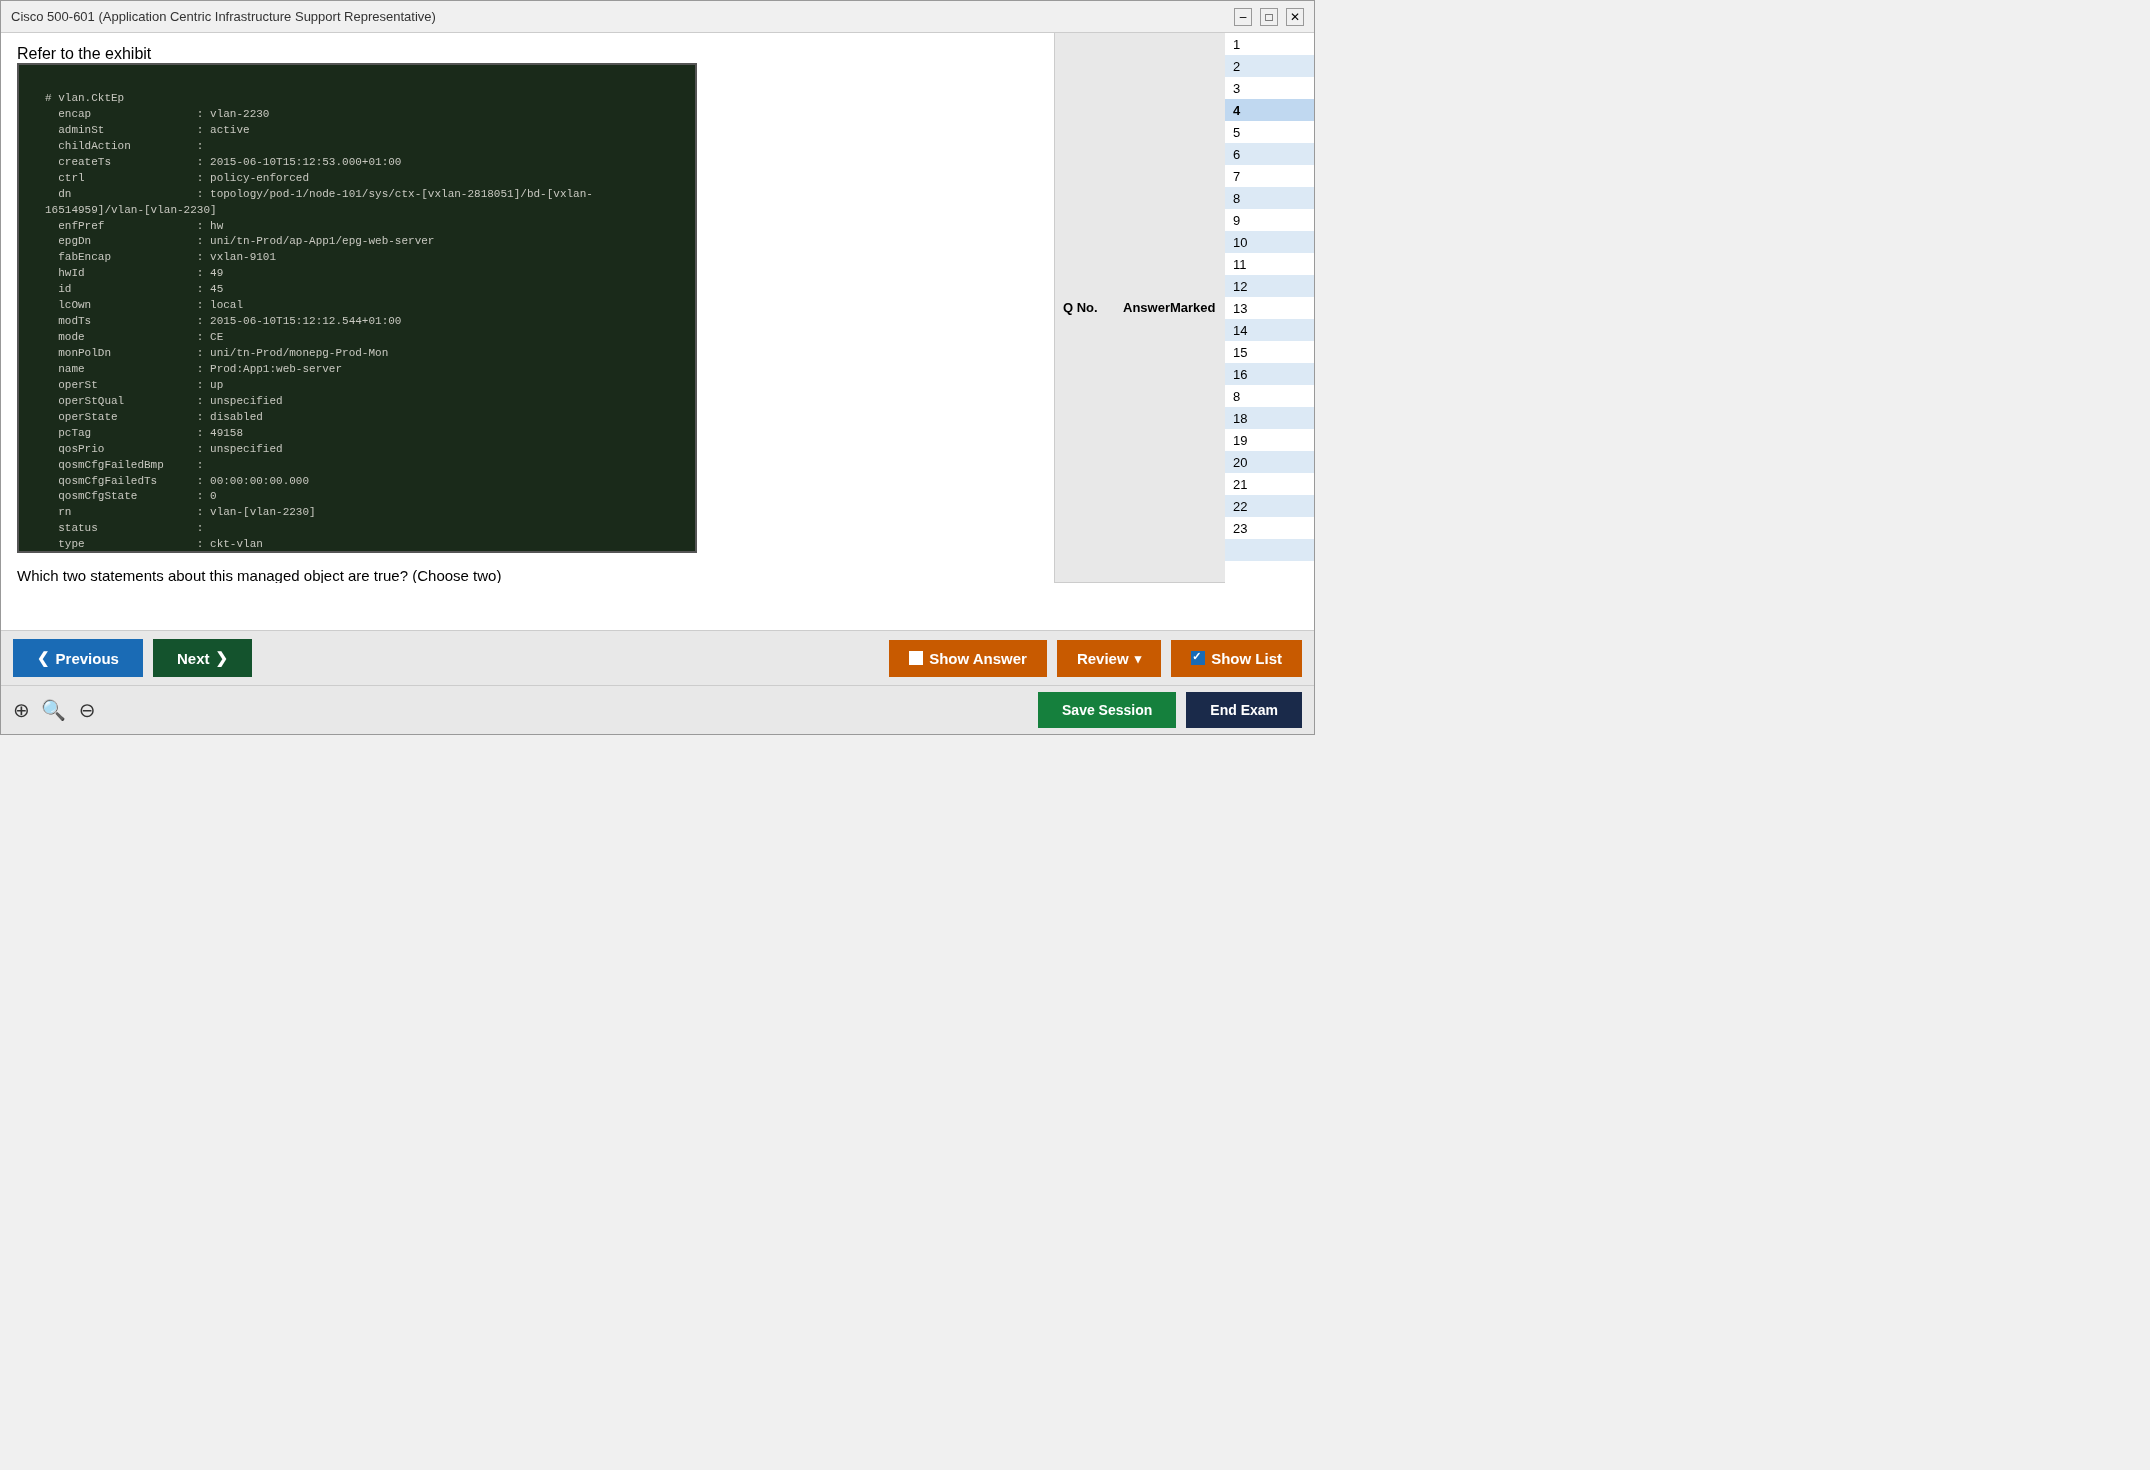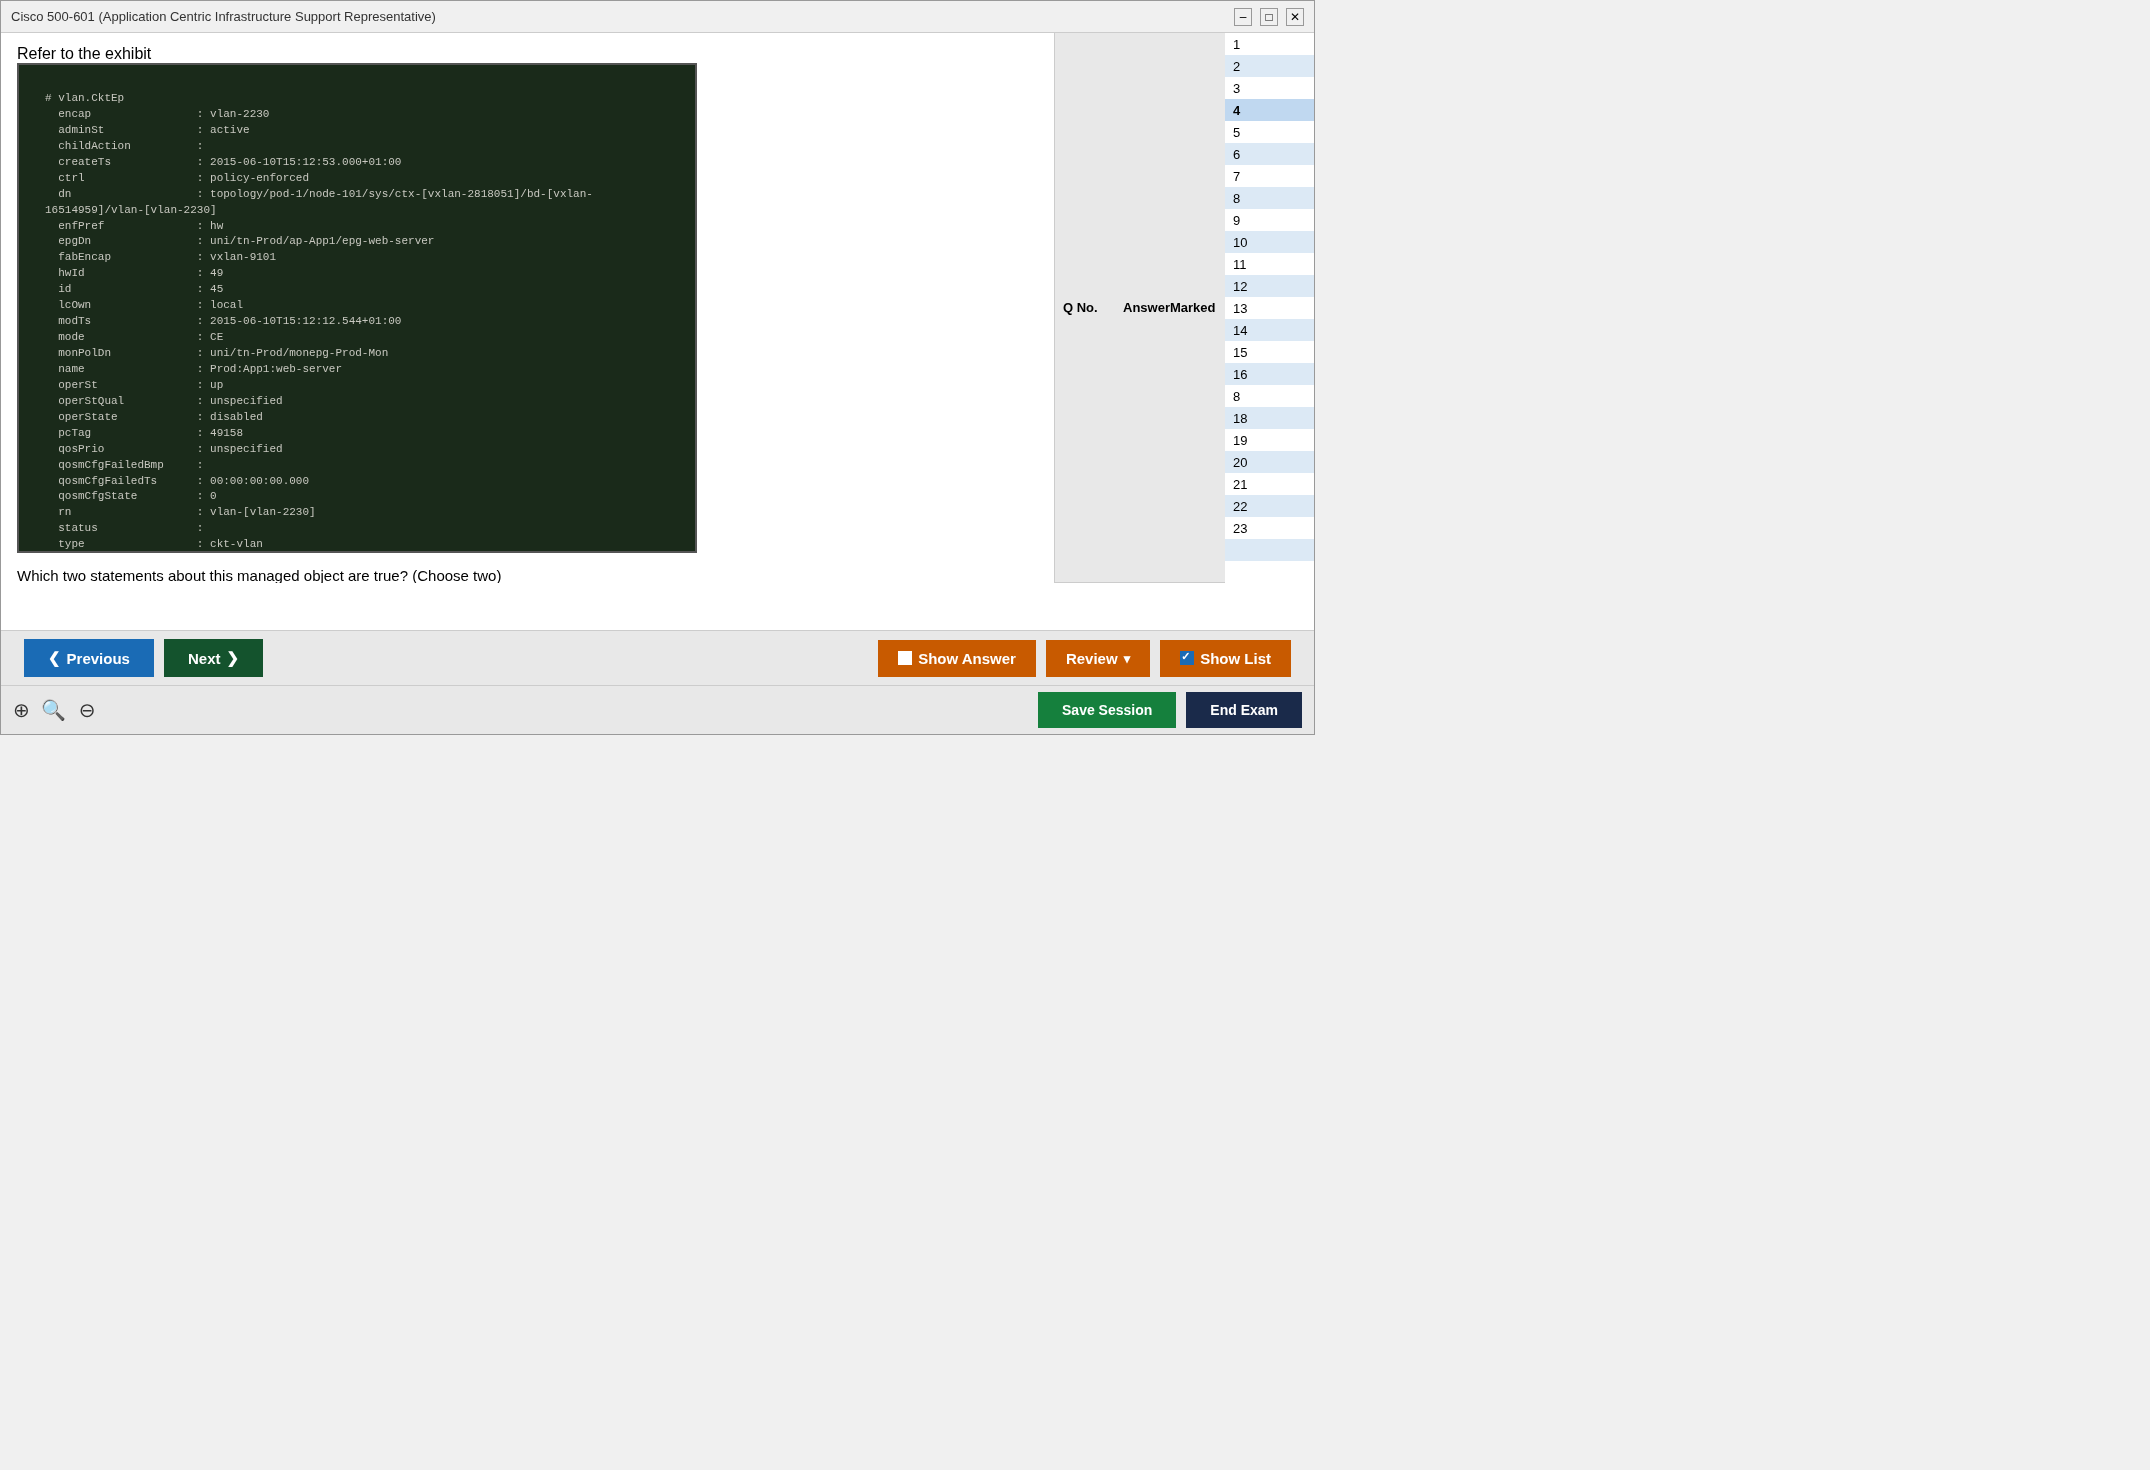--- a/index.html
+++ b/index.html
@@ -28,21 +28,21 @@
     .question-text { font-size: 15px; margin: 14px 0 10px 0; }
 
     .sidebar { width: 260px; border-left: 1px solid #ccc; background: #fff; display: flex; flex-direction: row; }
     .sidebar-header { display: grid; grid-template-columns: 60px 1fr 1fr; background: #e8e8e8; border-bottom: 1px solid #ccc; padding: 6px 8px; font-weight: bold; font-size: 13px; min-height: 36px; align-items: center; }
     .sidebar-scroll { overflow-y: auto; flex: 1; }
     .sidebar-row { display: grid; grid-template-columns: 60px 1fr 1fr; padding: 3px 8px; font-size: 13px; min-height: 22px; align-items: center; }
     .sidebar-row:nth-child(odd) { background: #fff; }
     .sidebar-row:nth-child(even) { background: #dce9f5; }
     .sidebar-row.active { background: #c0d8f0; font-weight: bold; }
 
-    .footer { background: #e8e8e8; border-top: 1px solid #ccc; padding: 8px 23px; display: flex; align-items: center; gap: 10px; margin-top: 47px; }
+    .footer { background: #e8e8e8; border-top: 1px solid #ccc; padding: 8px 12px; display: flex; align-items: center; gap: 10px; margin-top: 47px; }
     .btn-prev { background: #1a6bb5; color: #fff; border: none; padding: 10px 24px; font-size: 15px; font-weight: bold; cursor: pointer; display: flex; align-items: center; gap: 6px; }
     .btn-next { background: #14532d; color: #fff; border: none; padding: 10px 24px; font-size: 15px; font-weight: bold; cursor: pointer; display: flex; align-items: center; gap: 6px; }
     .btn-show-answer { background: #c85a00; color: #fff; border: none; padding: 10px 20px; font-size: 15px; font-weight: bold; cursor: pointer; display: flex; align-items: center; gap: 6px; margin-left: auto; }
     .btn-show-answer .chk { width: 14px; height: 14px; background: #fff; display: inline-block; }
     .btn-review { background: #c85a00; color: #fff; border: none; padding: 10px 20px; font-size: 15px; font-weight: bold; cursor: pointer; display: flex; align-items: center; gap: 6px; }
     .btn-show-list { background: #c85a00; color: #fff; border: none; padding: 10px 20px; font-size: 15px; font-weight: bold; cursor: pointer; display: flex; align-items: center; gap: 6px; }
     .btn-show-list .chk { width: 14px; height: 14px; background: #1a6bb5; display: inline-block; position: relative; }
     .btn-show-list .chk::after { content: '✓'; color: #fff; font-size: 11px; position: absolute; top: -1px; left: 1px; }
 
     .footer2 { background: #e8e8e8; padding: 6px 12px; display: flex; align-items: center; border-top: 1px solid #ccc; }

